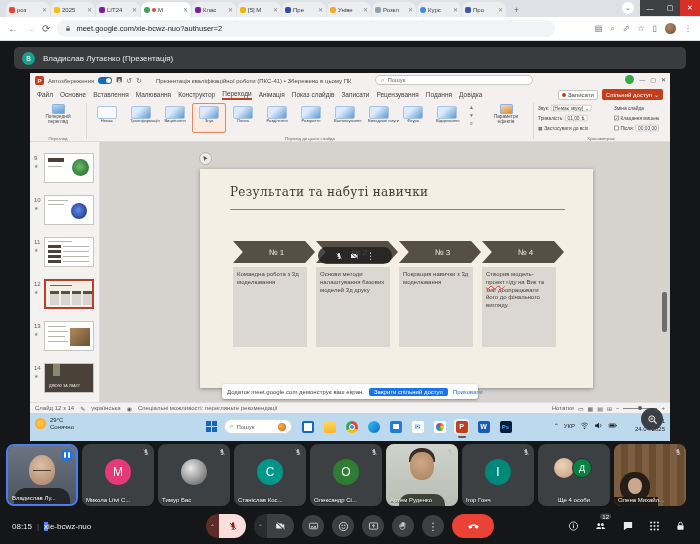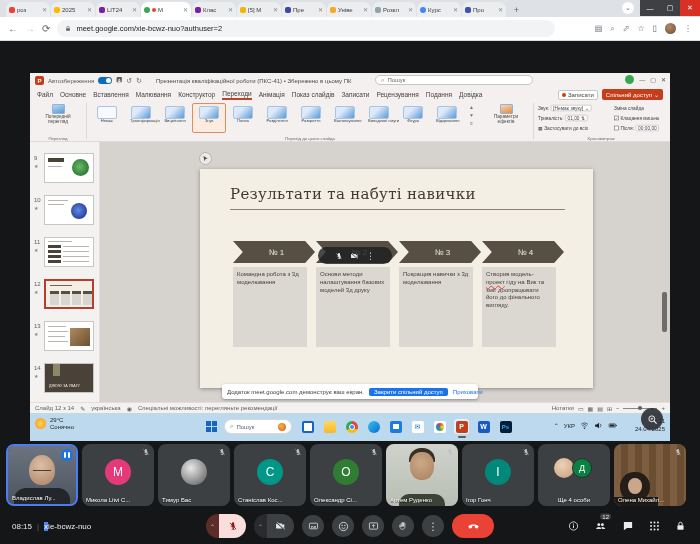--- a/index.html
+++ b/index.html
@@ -75,21 +75,21 @@
 
   #pmain{position:absolute;left:0;top:69px;width:640px;height:260px}
   #thumbs{position:absolute;left:0;top:0;width:70px;height:260px;background:#f3f2f1;border-right:1px solid #e1dfdd;overflow:hidden}
   .tnum{position:absolute;left:4px;font-size:6px;color:#605e5c}
   .tstar{position:absolute;left:4px;font-size:5px;color:#8a8886}
   .thumb{position:absolute;left:14px;width:50px;height:30px;background:#fff;border:1px solid #c8c6c4;overflow:hidden}
   .thumb.sel{border:2px solid #b3402e}
   .ln{position:absolute;background:#b8b4b0;height:1px}
   #canvas{position:absolute;left:70px;top:0;width:570px;height:260px;background:#d6d2ce}
   #slide{position:absolute;left:100px;top:27px;width:393px;height:219px;background:#f4efe4;box-shadow:0 1px 4px rgba(0,0,0,.35)}
-  #stitle{position:absolute;left:30px;top:16px;font-family:"DejaVu Serif",serif;font-size:15px;color:#403a31;letter-spacing:.3px}
+  #stitle{position:absolute;left:30px;top:16px;font-family:"DejaVu Serif",serif;font-size:12px;color:#403a31;letter-spacing:.3px}
   #sline{position:absolute;left:30px;top:40px;width:335px;height:1px;background:#8a8275}
   .arrow{position:absolute;top:72px;width:82px;height:22px;background:#584f44;clip-path:polygon(0 0,88% 0,100% 50%,88% 100%,0 100%,12% 50%);color:#efece6;font-size:8px;display:flex;align-items:center;justify-content:center;padding-left:5px}
   .sbox{position:absolute;top:98px;width:74px;height:80px;background:#dbd7d1;padding:4px 4px;font-size:6px;color:#49423a;line-height:1.3}
   .err{text-decoration:underline wavy #e53935 1px}
   #scroll2{position:absolute;right:3px;top:150px;width:5px;height:40px;background:#6f6d6a;border-radius:2px}
   #pinbtn{position:absolute;left:169px;top:79px;width:13px;height:13px;border-radius:50%;background:#eceae7;border:1px solid #b5b2ae;display:flex;align-items:center;justify-content:center;color:#4a4a4a}
   #ovpill{position:absolute;left:288px;top:174px;width:74px;height:17px;background:rgba(28,29,31,.8);border-radius:9px;display:flex;align-items:center;justify-content:center;gap:7px;color:#e8eaed}
 
   #sharebar{position:absolute;left:192px;top:311px;width:256px;height:15px;background:#fff;border-radius:3px;box-shadow:0 1px 3px rgba(0,0,0,.35);display:flex;align-items:center;gap:5px;padding:0 5px;font-size:6px;color:#3c4043;white-space:nowrap}
   #sharebar .stopb{background:#1a73e8;color:#fff;border-radius:2px;padding:1px 5px}
@@ -246,20 +246,24 @@
     <span>⬀</span>
     <span>☆</span>
     <span>▯</span>
     <span class="tbava"></span>
     <span>⋮</span>
   </div>
 </div>
 
 <div id="meet">
 
+  <div id="banner">
+    <span class="bava">В</span>
+    <span class="bt">Владислав Лутаєнко (Презентація)</span>
+  </div>
 
   <div id="ppt">
 
     <div id="pttl">
       <span class="pptlogo">P</span>
       <span>Автозбереження</span>
       <span class="toggle">
           <i></i>
         </span>
       <span class="qat">🖪</span>

